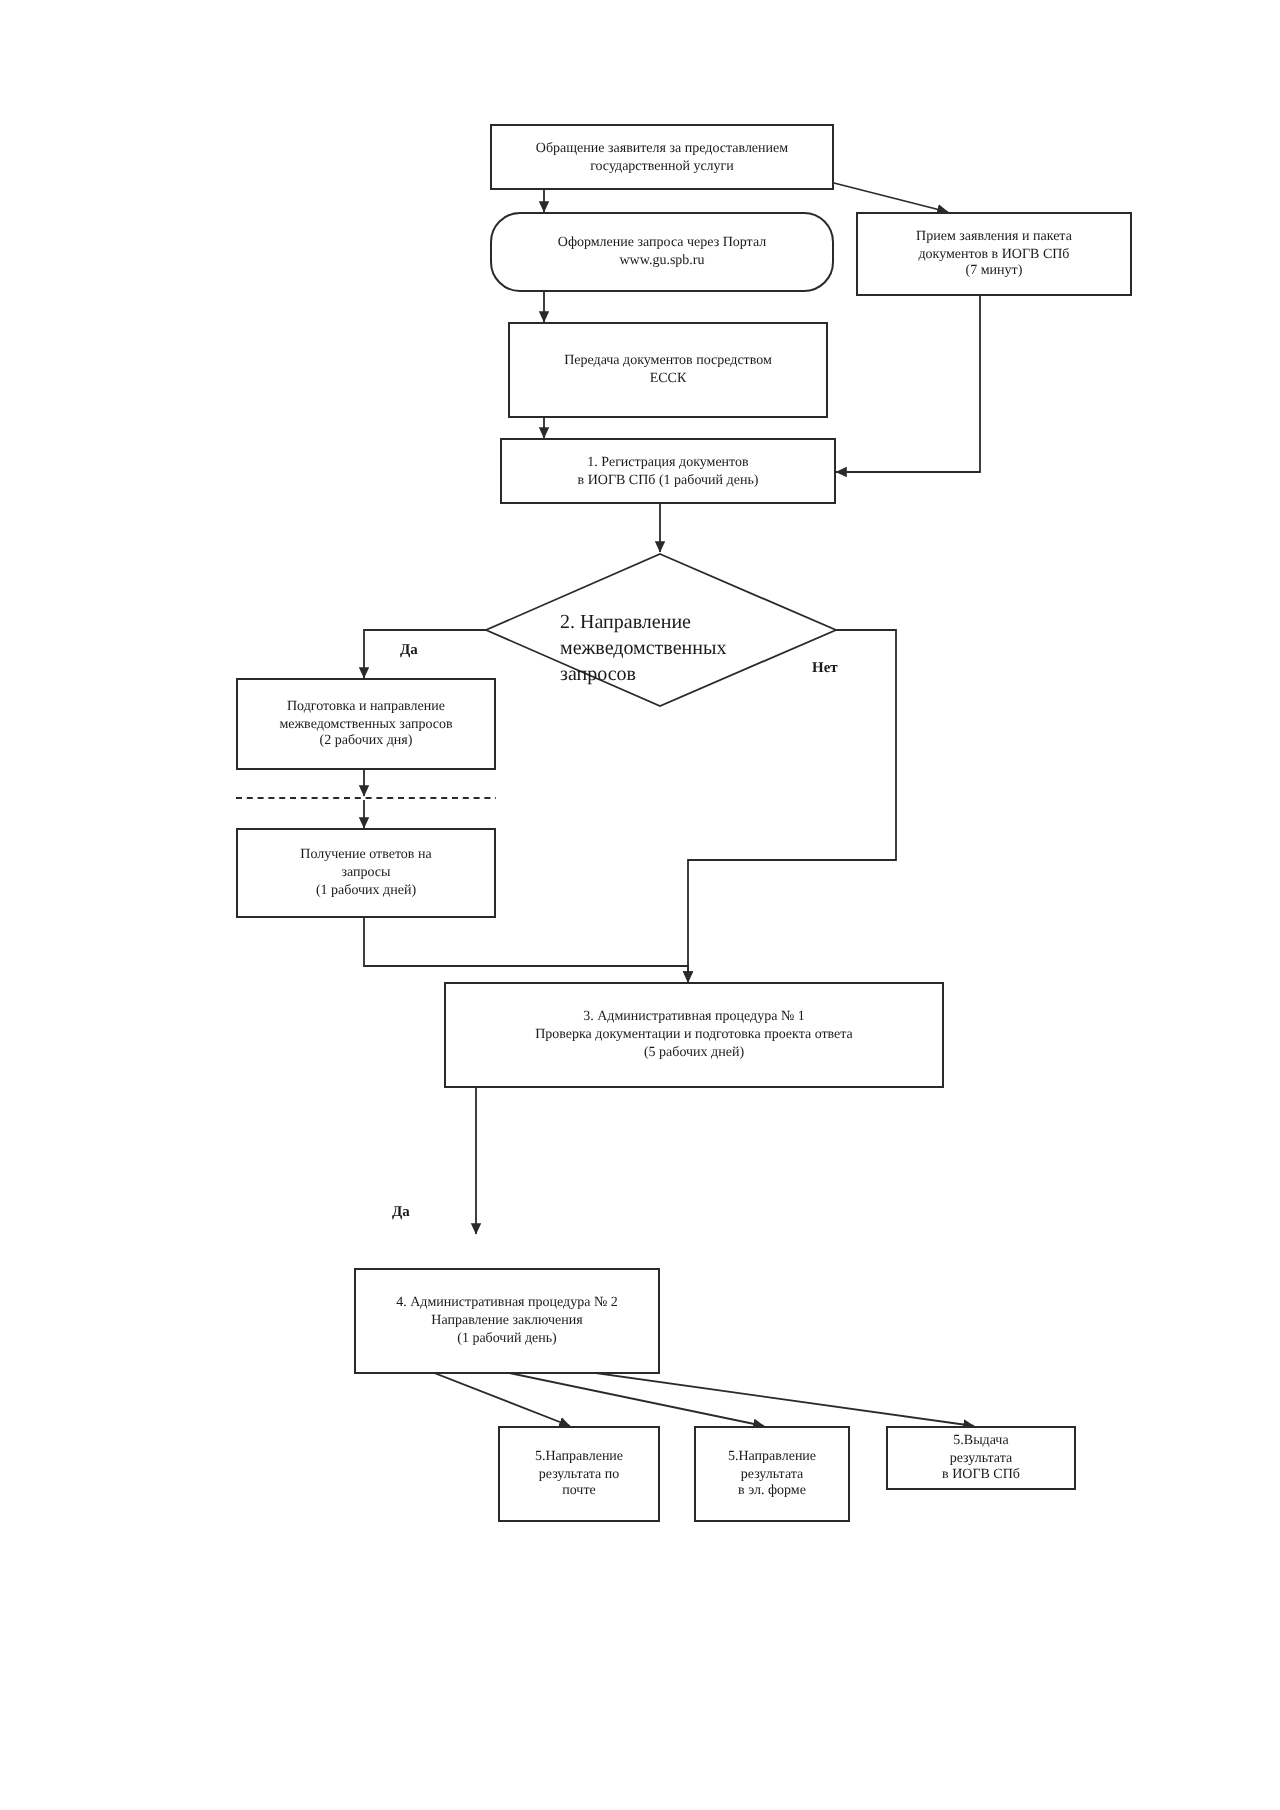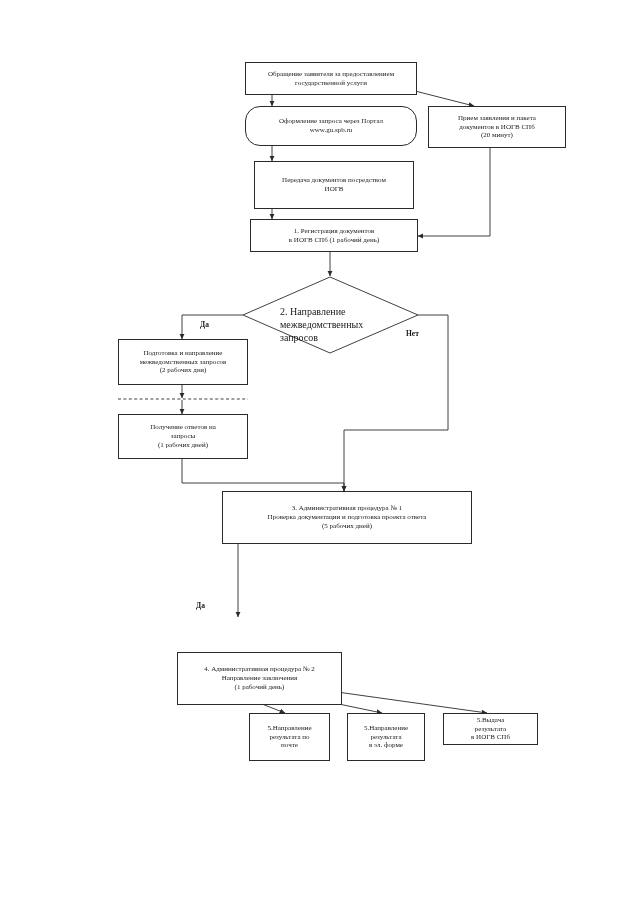--- a/index.html
+++ b/index.html
@@ -110,26 +110,26 @@
   </div>
 
   <div class="node f7" style="left:245px; top:106px; width:172px; height:40px;border-radius:15px;">
     <span class="txt">Оформление запроса через Портал
 www.gu.spb.ru</span>
   </div>
 
   <div class="node f7" style="left:428px; top:106px; width:138px; height:42px;">
     <span class="txt">Прием заявления и пакета
 документов в ИОГВ СПб
-(20 минут)</span>
+(7 минут)</span>
   </div>
 
   <div class="node f7" style="left:254px; top:161px; width:160px; height:48px;">
     <span class="txt">Передача документов посредством
-ИОГВ</span>
+ЕССК</span>
   </div>
 
   <div class="node f7" style="left:250px; top:219px; width:168px; height:33px;">
     <span class="txt">1. Регистрация документов
 в ИОГВ СПб (1 рабочий день)</span>
   </div>
 
   <div class="diamond-label" style="left:280px; top:292px; width:100px;">
     <span class="txt" style="white-space:pre-line;">2. Направление
 межведомственных
@@ -147,21 +147,21 @@
 запросы
 (1 рабочих дней)</span>
   </div>
 
   <div class="node f7" style="left:222px; top:491px; width:250px; height:53px;">
     <span class="txt">3. Административная процедура № 1
 Проверка документации и подготовка проекта ответа
 (5 рабочих дней)</span>
   </div>
 
-  <div class="node f7" style="left:177px; top:652px; width:165px; height:53px;">
+  <div class="node f7" style="left:177px; top:634px; width:153px; height:53px;">
     <span class="txt">4. Административная процедура № 2
 Направление заключения
 (1 рабочий день)</span>
   </div>
 
   <div class="node f7" style="left:249px; top:713px; width:81px; height:48px;">
     <span class="txt">5.Направление
 результата по
 почте</span>
   </div>

